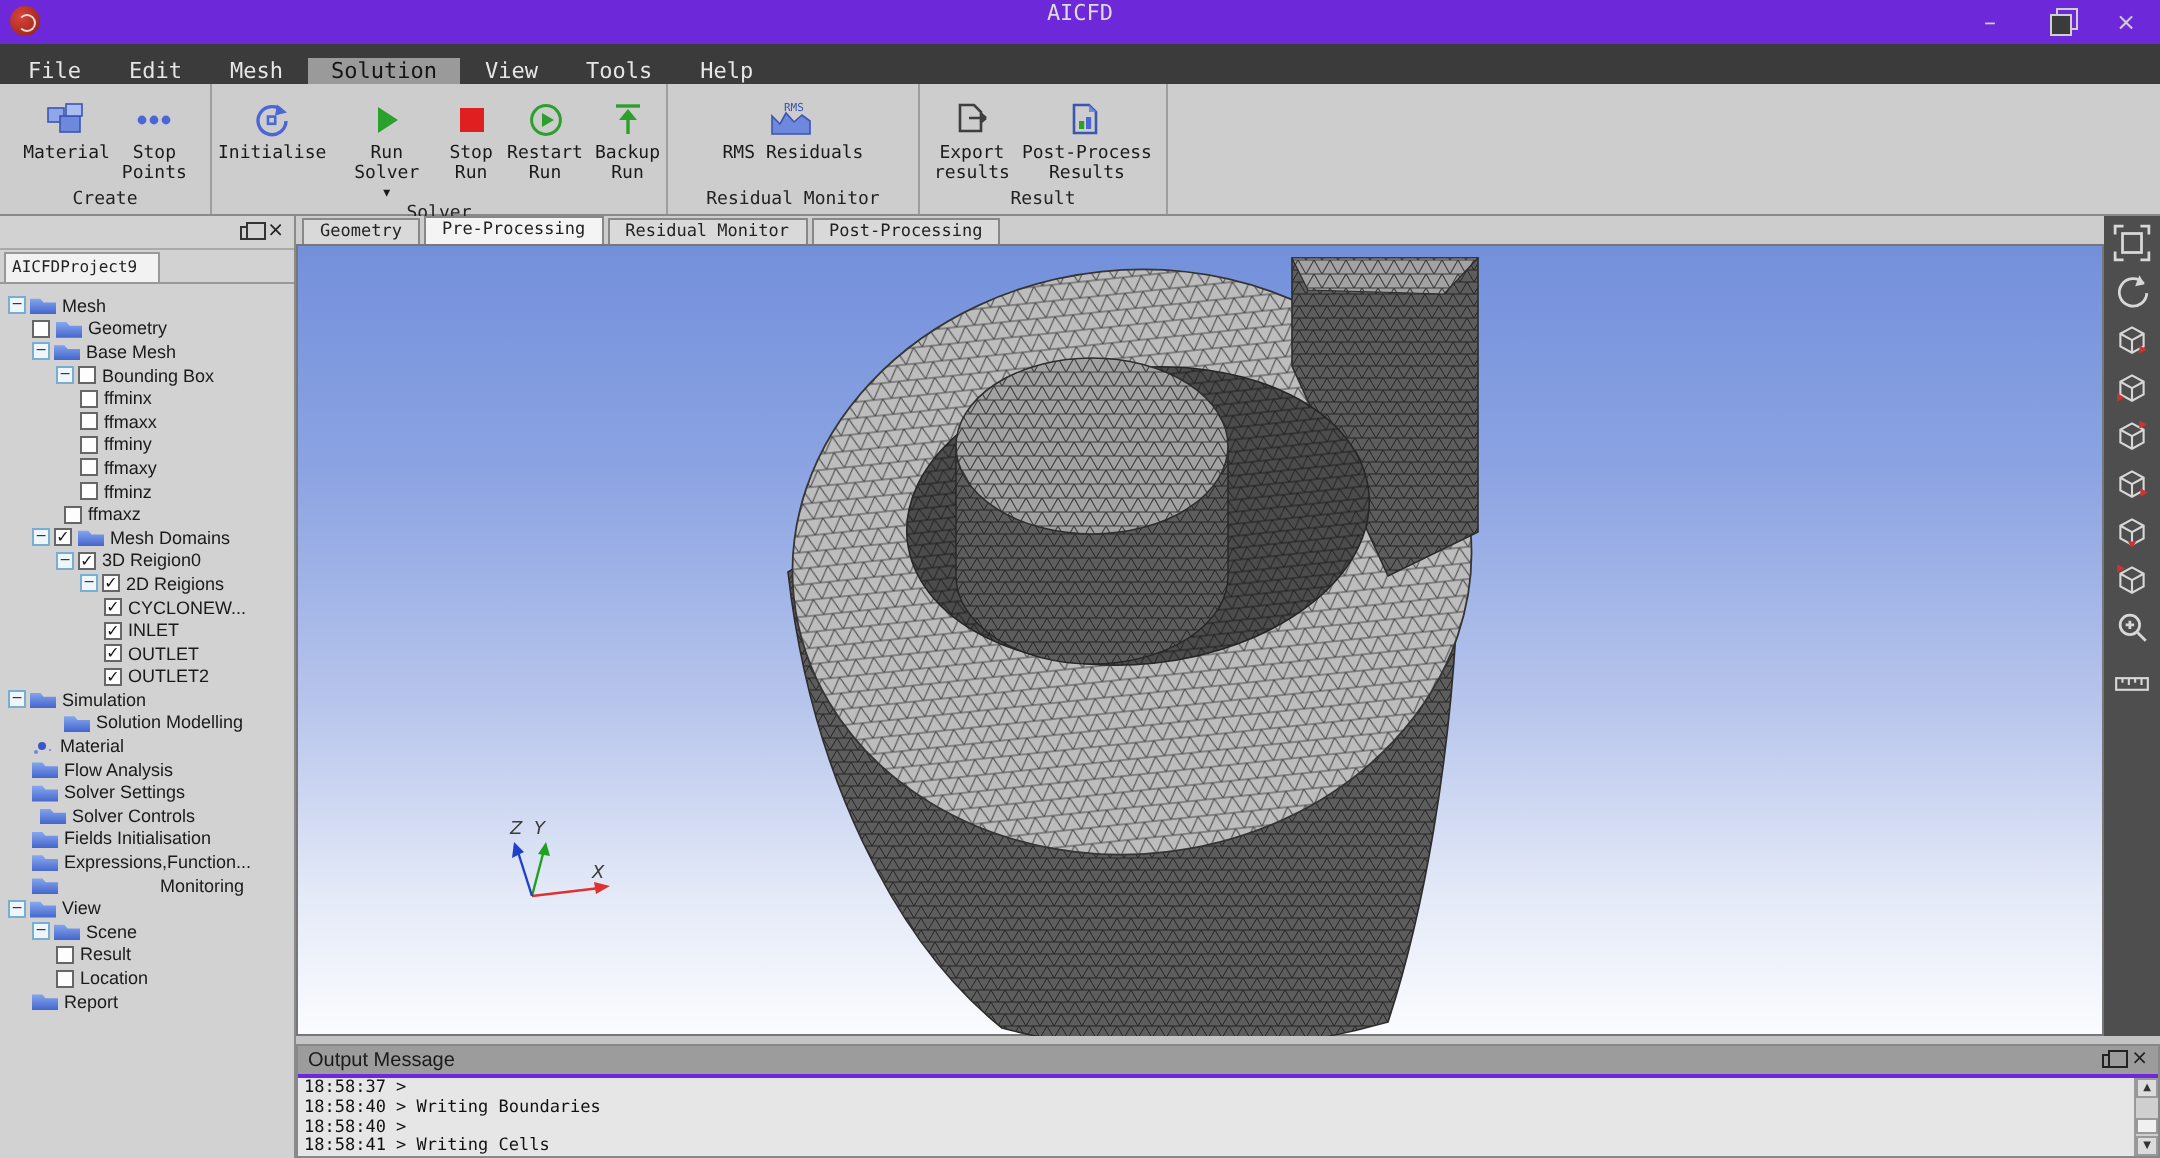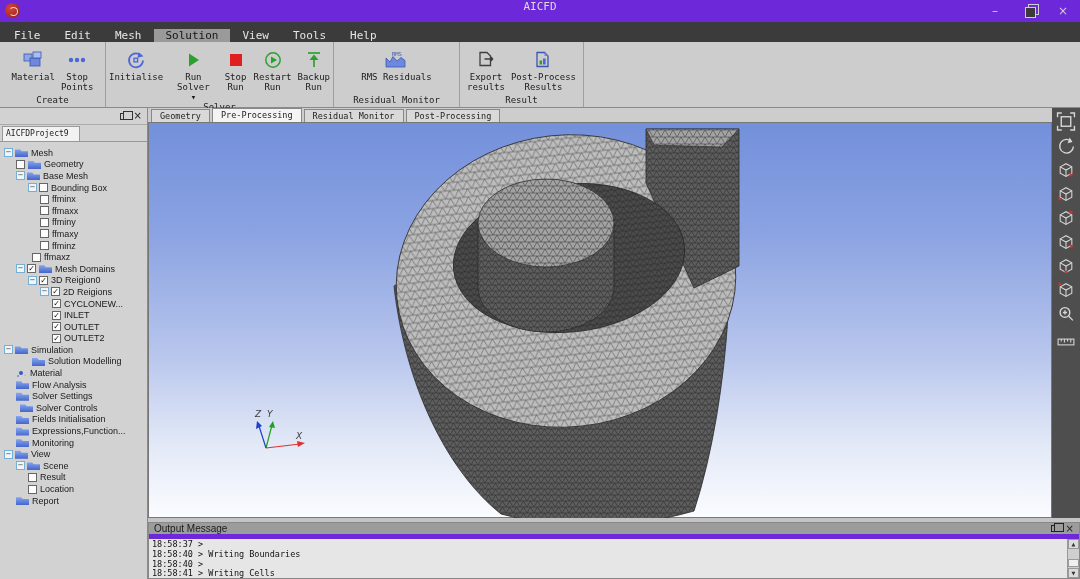--- a/index.html
+++ b/index.html
@@ -76,21 +76,21 @@
   .viewport svg{position:absolute;left:0;top:0;}
 
   
   .right-strip{position:absolute;left:1052px;top:108px;width:28px;height:410px;background:#4e4e4e;
     display:flex;flex-direction:column;align-items:center;padding-top:6px;gap:5px;}
   .rt-btn{width:20px;height:19px;display:flex;align-items:center;justify-content:center;}
 
   
   .bottom-gap{position:absolute;left:148px;top:518px;width:932px;height:4px;background:#c4c4c4;}
   .output-panel{position:absolute;left:148px;top:522px;width:932px;height:57px;border:1px solid #888;background:#e6e6e6;}
-  .op-header{height:16px;background:#9c9c9c;display:flex;align-items:center;padding:0 5px;border-bottom:5px solid #6d28d9;}
+  .op-header{height:16px;background:#9c9c9c;display:flex;align-items:center;padding:0 5px;border-bottom:2px solid #6d28d9;}
   .op-title{flex:1;font:10px "Liberation Sans",sans-serif;color:#1a1a1a;}
   .op-header .float-glyph{border-color:#222;}
   .op-header .float-glyph:before{border-color:#222;background:#9c9c9c;}
   .op-icons{display:flex;align-items:center;gap:7px;}
   .op-log{position:absolute;left:0;top:16px;right:12px;bottom:0;background:#e6e6e6;
     font:8.5px "DejaVu Sans Mono",monospace;color:#111;padding:1px 3px;line-height:9.8px;overflow:hidden;}
   .log-line{white-space:nowrap;}
   .op-scroll{position:absolute;right:0;top:16px;width:12px;bottom:0;background:#cfcfcf;border-left:1px solid #999;}
   .sc-btn{position:absolute;left:0;width:11px;height:10px;background:#dcdcdc;border:1px solid #999;
     font:5px "DejaVu Sans",sans-serif;text-align:center;line-height:8px;color:#333;}
@@ -359,21 +359,21 @@
         <span class="tree-label">Solver Controls</span>
       </div>
       <div class="tree-row" style="padding-left: 16px;">
         <span class="folder-ic"></span>
         <span class="tree-label">Fields Initialisation</span>
       </div>
       <div class="tree-row" style="padding-left: 16px;">
         <span class="folder-ic"></span>
         <span class="tree-label">Expressions,Function...</span>
       </div>
-      <div class="tree-row" style="padding-left: 16px;">
+      <div class="tree-row" style="padding-left: 16px; gap: 48px;">
         <span class="folder-ic"></span>
         <span class="tree-label">Monitoring</span>
       </div>
       <div class="tree-row" style="padding-left: 4px;">
         <span class="expander">−</span>
         <span class="folder-ic"></span>
         <span class="tree-label">View</span>
       </div>
       <div class="tree-row" style="padding-left: 16px;">
         <span class="expander">−</span>

